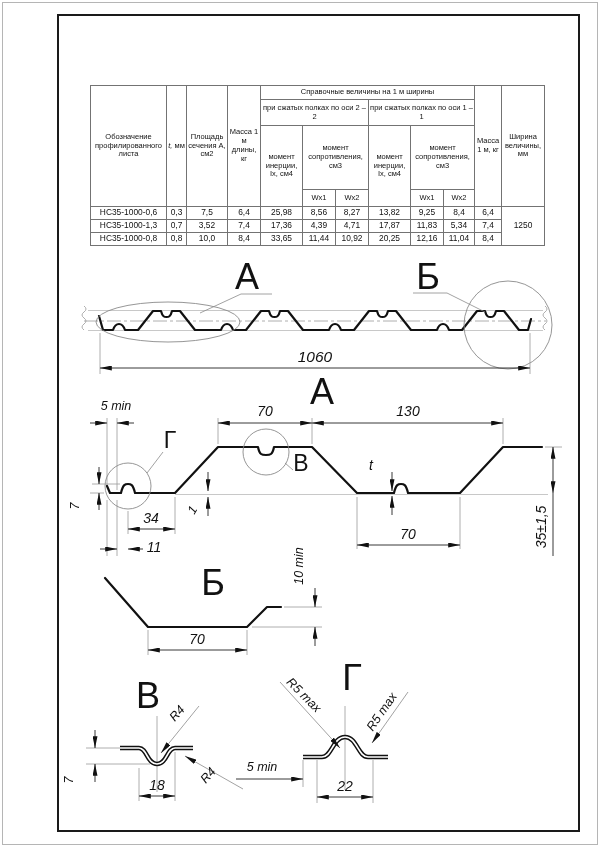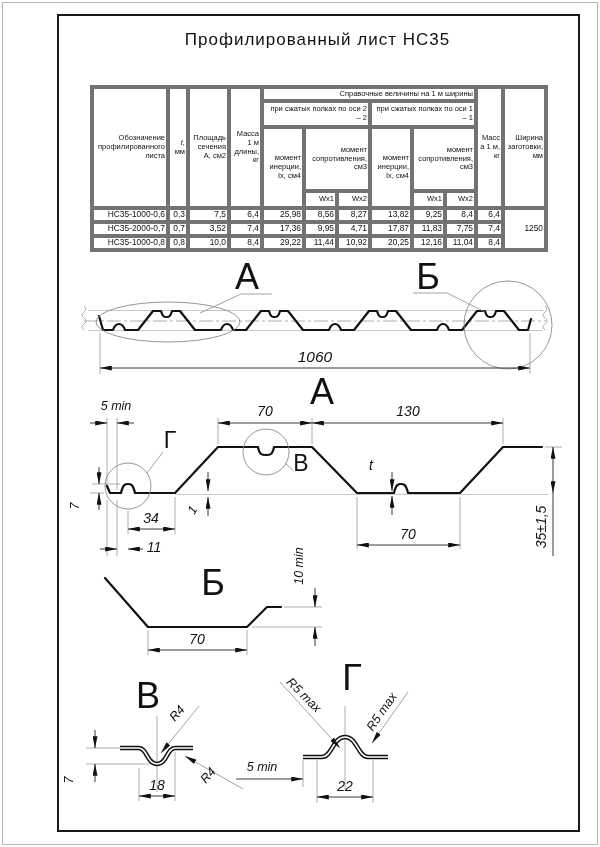--- a/index.html
+++ b/index.html
@@ -4,21 +4,21 @@
 <style>
   html,body{margin:0;padding:0;background:#fff;}
   .page{position:relative;width:600px;height:847px;background:#fff;overflow:hidden;
         font-family:"Liberation Sans",sans-serif;color:#111;}
   .outer-border{position:absolute;left:2px;top:2px;width:594px;height:841px;border:1px solid #b5b5b5;}
   .frame{position:absolute;left:57px;top:14px;width:519px;height:814px;border:2px solid #1a1a1a;}
   .title{position:absolute;left:58px;top:30px;width:519px;text-align:center;
          font-size:17px;letter-spacing:1px;font-weight:500;color:#111;}
   table.spec{position:absolute;left:90px;top:85px;border-collapse:collapse;table-layout:fixed;
              width:454px;font-size:7.5px;line-height:1.18;color:#111;}
-  table.spec th,table.spec td{border:4px solid #737373;padding:0 1px;text-align:right;
+  table.spec th,table.spec td{border:1px solid #737373;padding:0 1px;text-align:center;
              vertical-align:middle;font-weight:normal;overflow-wrap:anywhere;}
   tr.h1{height:14px;} tr.h2{height:26px;} tr.h3{height:64px;} tr.h4{height:17px;}
   tr.dr{height:13px;margin-left:28px;} tr.dr td{font-size:8.4px;}
   .it{font-style:italic;}
   svg.draw{position:absolute;left:58px;top:250px;}
   .bold{stroke:#111;stroke-width:2.2;fill:none;stroke-linejoin:round;stroke-linecap:round;}
   .sheet{stroke:#111;stroke-width:4.6;fill:none;stroke-linecap:butt;}
   .core{stroke:#fff;stroke-width:1.7;fill:none;}
   .thin{stroke:#222;stroke-width:.9;fill:none;}
   .ext{stroke:#999;stroke-width:.8;fill:none;}
@@ -33,21 +33,20 @@
   .med{font:400 23px "Liberation Sans",sans-serif;text-anchor:middle;}
   .dimL{font:italic 15.5px "Liberation Sans",sans-serif;text-anchor:middle;}
 </style>
 </head>
 <body>
 
 <div class="page">
   <div class="outer-border"></div>
   <div class="frame"></div>
 
-  <div class="title">Профилированный лист НС35</div>
 
   <table class="spec">
     <colgroup>
       <col style="width:76px">
         <col style="width:20px">
         <col style="width:41px">
         <col style="width:33px">
       <col style="width:42px">
         <col style="width:33px">
         <col style="width:33px">
@@ -58,21 +57,21 @@
         <col style="width:43px">
     </colgroup>
     <tbody>
         <tr class="h1">
       <th rowspan="4">Обозначение профилированного листа</th>
       <th rowspan="4"><span class="it">t,</span> <span>мм</span></th>
       <th rowspan="4">Площадь сечения А, см2</th>
       <th rowspan="4">Масса 1 м длины, кг</th>
       <th colspan="6">Справочные величины на 1 м ширины</th>
       <th rowspan="4">Масса 1 м, кг</th>
-      <th rowspan="4">Ширина заготовки, мм</th>
+      <th rowspan="4">Ширина величины, мм</th>
     </tr>
     <tr class="h2">
       <th colspan="3">при сжатых полках по оси 2 – 2</th>
       <th colspan="3">при сжатых полках по оси 1 – 1</th>
     </tr>
     <tr class="h3">
       <th rowspan="2">момент инерции, Ix, см4</th>
       <th colspan="2">момент сопротивления, см3</th>
       <th rowspan="2">момент инерции, Ix, см4</th>
       <th colspan="2">момент сопротивления, см3</th>
@@ -91,38 +90,38 @@
       <td>25,98</td>
       <td>8,56</td>
       <td>8,27</td>
       <td>13,82</td>
       <td>9,25</td>
       <td>8,4</td>
       <td>6,4</td>
       <td rowspan="3">1250</td>
     </tr>
     <tr class="dr">
-      <td>НС35-2000-0,7</td>
+      <td>НС35-1000-1,3</td>
       <td>0,7</td>
       <td>3,52</td>
       <td>7,4</td>
       <td>17,36</td>
-      <td>9,95</td>
+      <td>4,39</td>
       <td>4,71</td>
       <td>17,87</td>
       <td>11,83</td>
-      <td>7,75</td>
+      <td>5,34</td>
       <td>7,4</td>
     </tr>
     <tr class="dr">
       <td>НС35-1000-0,8</td>
       <td>0,8</td>
       <td>10,0</td>
       <td>8,4</td>
-      <td>29,22</td>
+      <td>33,65</td>
       <td>11,44</td>
       <td>10,92</td>
       <td>20,25</td>
       <td>12,16</td>
       <td>11,04</td>
       <td>8,4</td>
     </tr>
   </tbody>
     </table>
 

